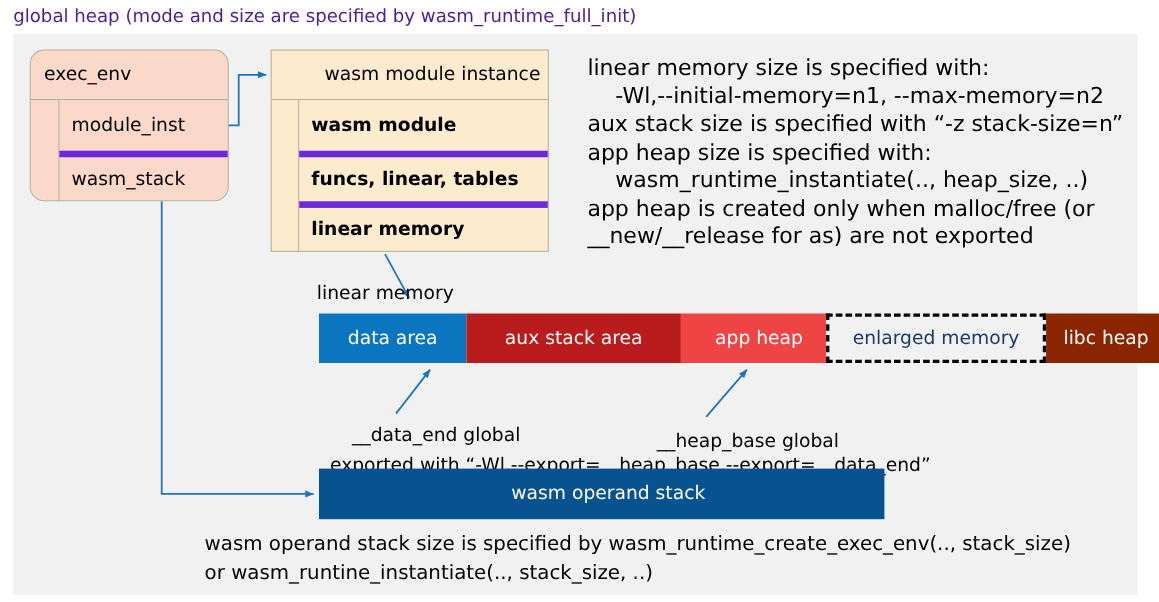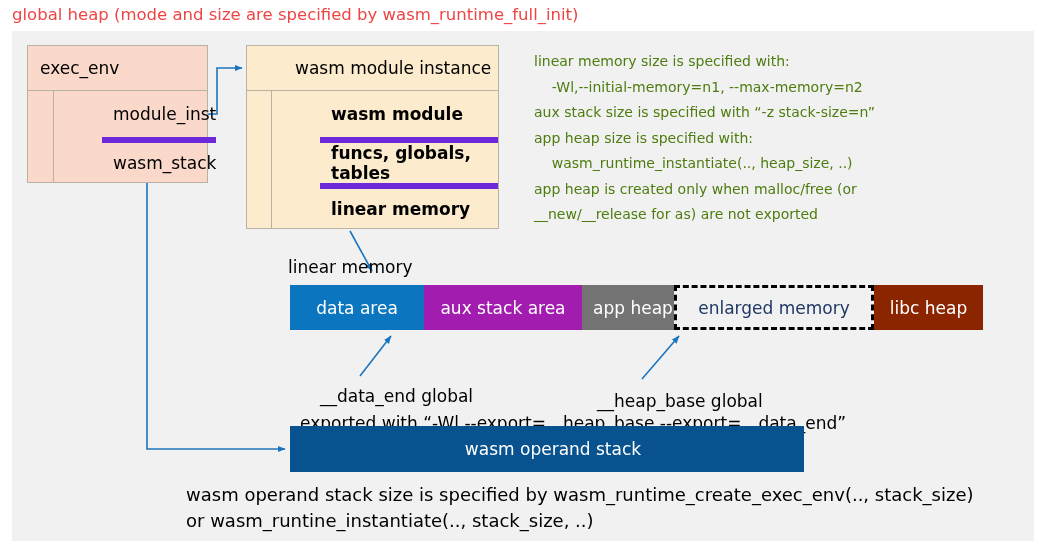--- a/index.html
+++ b/index.html
@@ -18,21 +18,21 @@
     position: absolute;
     left: 0; top: 0;
     width: 1054px;
     height: 547px;
   }
   .title {
     position: absolute;
     left: 12px;
     top: 4px;
     font-size: 16.5px;
-    color: #ef4444;
+    color: #4c1d95;
     white-space: nowrap;
     line-height: 22px;
   }
   .canvas {
     position: absolute;
     left: 12px;
     top: 31px;
     width: 1022px;
     height: 510px;
     background: #f1f1f1;
@@ -49,21 +49,20 @@
     border-bottom: 1px solid #b8b2a5;
     display: flex;
     align-items: center;
     padding-left: 12px;
     font-size: 17px;
     color: #000;
   }
   .struct .body {
     display: flex;
     box-sizing: border-box;
-    gap: 48px;
   }
   .struct .indent {
     box-sizing: border-box;
     border-right: 1px solid #b8b2a5;
     flex: 0 0 auto;
   }
   .struct .rows {
     flex: 1 1 auto;
     display: flex;
     flex-direction: column;
@@ -99,23 +98,23 @@
   #wasm-mod-inst .hdr { height: 45px; padding-left: 48px; }
   #wasm-mod-inst .body { height: 138px; }
   #wasm-mod-inst .indent { width: 25px; }
   #wasm-mod-inst .row { height: 46px; font-weight: bold; }
 
   
   .note {
     position: absolute;
     left: 522px;
     top: 18px;
-    font-size: 14px;
+    font-size: 20px;
     line-height: 25.5px;
-    color: #4d7c0f;
+    color: #000000;
     white-space: pre;
   }
 
   
   .lm-label {
     position: absolute;
     left: 276px;
     top: 226px;
     font-size: 17px;
     color: #000;
@@ -207,56 +206,56 @@
 
       <path d="M135,152 L135,418 L273,418" fill="none" stroke="#1c75bc" stroke-width="1.6" marker-end="url(#ah)"></path>
 
       <path d="M338,200 L360,240" fill="none" stroke="#1c75bc" stroke-width="1.6" marker-end="url(#ah)"></path>
 
       <path d="M348,345 L379,305" fill="none" stroke="#1c75bc" stroke-width="1.6" marker-end="url(#ah)"></path>
 
       <path d="M630,348 L667,305" fill="none" stroke="#1c75bc" stroke-width="1.6" marker-end="url(#ah)"></path>
     </svg>
 
-    <div class="struct" id="exec-env" style="background: rgb(251, 217, 202);">
+    <div class="struct" id="exec-env" style="background: rgb(251, 217, 202); border-radius: 13px;">
       <div class="hdr">exec_env</div>
       <div class="body">
         <div class="indent"></div>
         <div class="rows">
           <div class="row">module_inst</div>
           <div class="row">wasm_stack</div>
         </div>
       </div>
     </div>
 
     <div class="struct" id="wasm-mod-inst" style="background: rgb(252, 235, 205);">
       <div class="hdr">wasm module instance</div>
       <div class="body">
         <div class="indent"></div>
         <div class="rows">
           <div class="row">wasm module</div>
-          <div class="row">funcs, globals, tables</div>
+          <div class="row">funcs, linear, tables</div>
           <div class="row">linear memory</div>
         </div>
       </div>
     </div>
 
     <div class="note">linear memory size is specified with:
     -Wl,--initial-memory=n1, --max-memory=n2
 aux stack size is specified with “-z stack-size=n”
 app heap size is specified with:
     wasm_runtime_instantiate(.., heap_size, ..)
 app heap is created only when malloc/free (or
 __new/__release for as) are not exported</div>
 
     <div class="lm-label">linear memory</div>
     <div class="lm-bar" id="lm-bar">
         <div class="seg" style="width: 134px; background: rgb(11, 118, 191);">data area</div>
-        <div class="seg" style="width: 158px; background: #a21caf;">aux stack area</div>
-        <div class="seg" style="width: 92px; background: #737373; padding-left: 10px;">app heap</div>
+        <div class="seg" style="width: 195px; background: #b91c1c;">aux stack area</div>
+        <div class="seg" style="width: 132px; background: #ef4444; padding-left: 10px;">app heap</div>
         <div class="seg enlarged" style="width: 200px;">enlarged memory</div>
         <div class="seg" style="width: 109px; background: rgb(139, 37, 0);">libc heap</div>
       </div>
 
     <div class="ann" id="ann-data-end">__data_end global</div>
     <div class="ann" id="ann-heap-base">__heap_base global</div>
     <div class="ann" id="ann-exported">exported with “-Wl,--export=__heap_base,--export=__data_end”</div>
 
     <div id="operand-stack" style="background: rgb(8, 83, 143);">wasm operand stack</div>
     <div class="caption">wasm operand stack size is specified by wasm_runtime_create_exec_env(.., stack_size)

